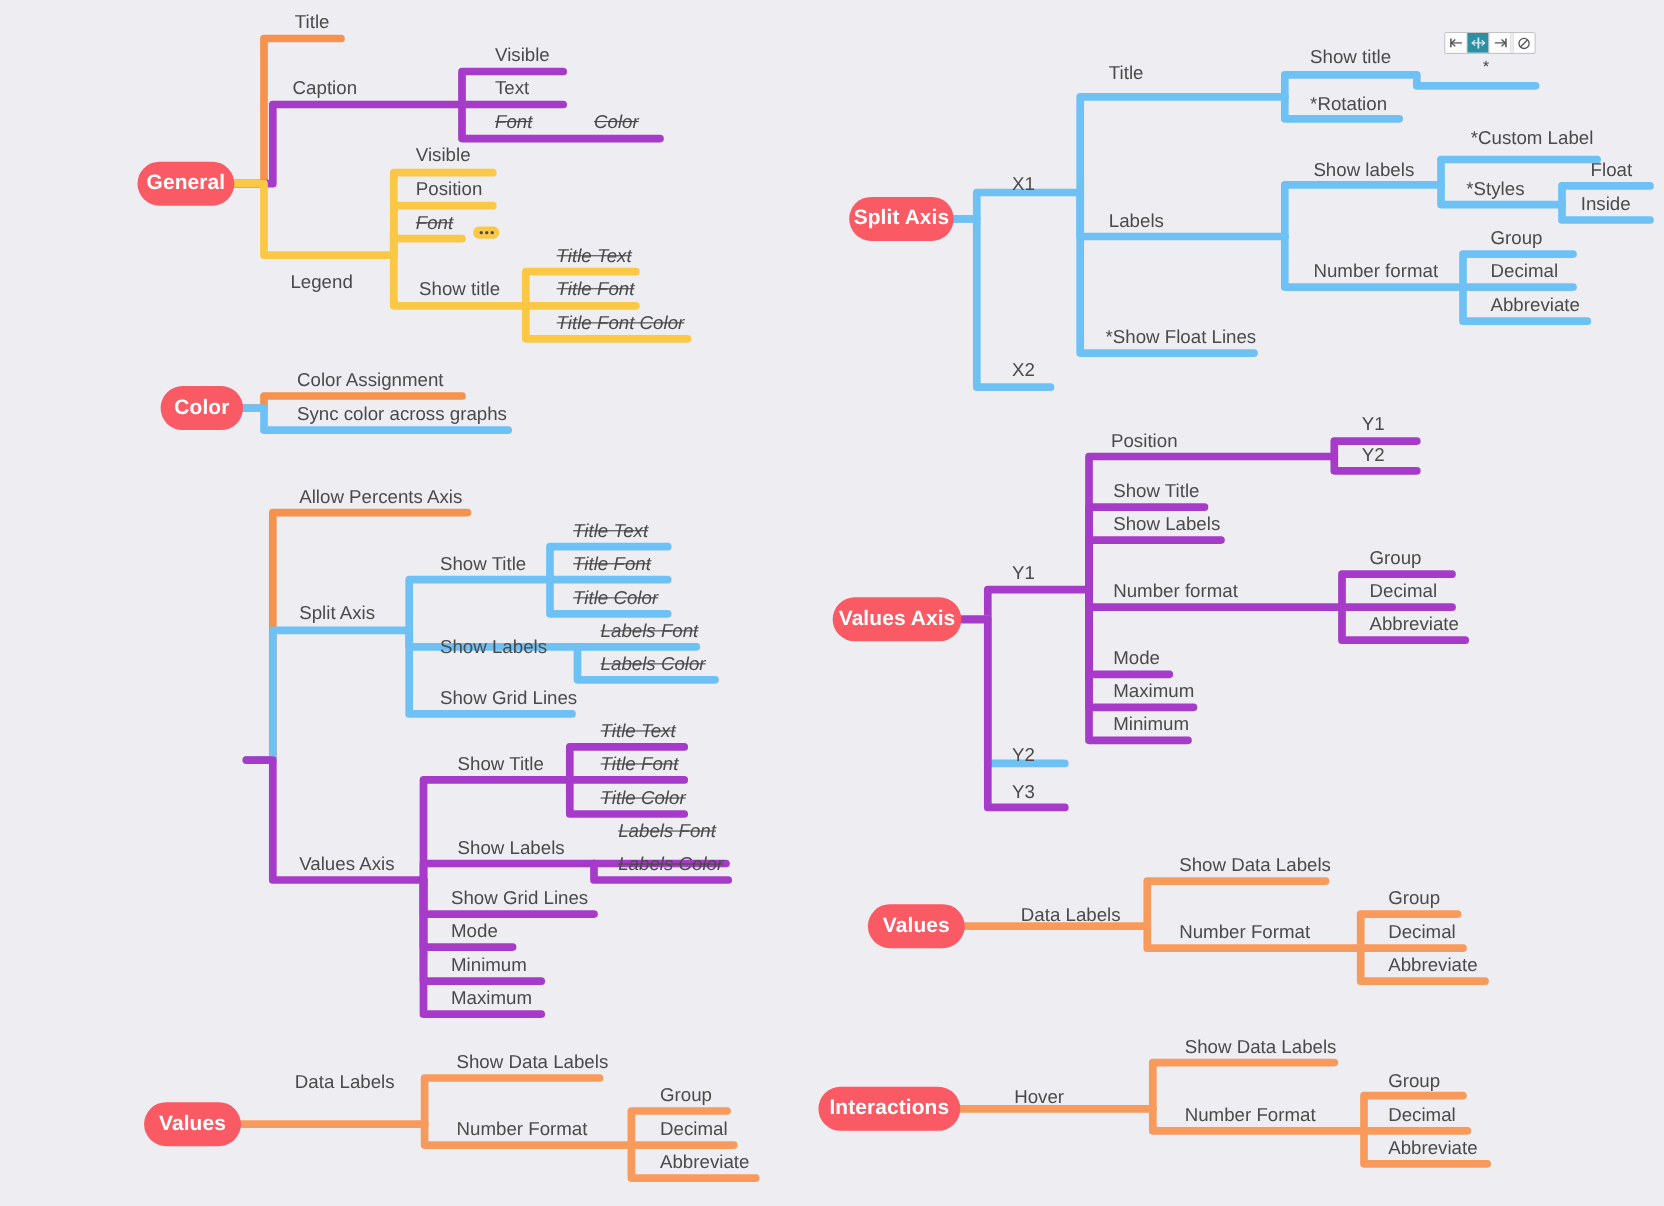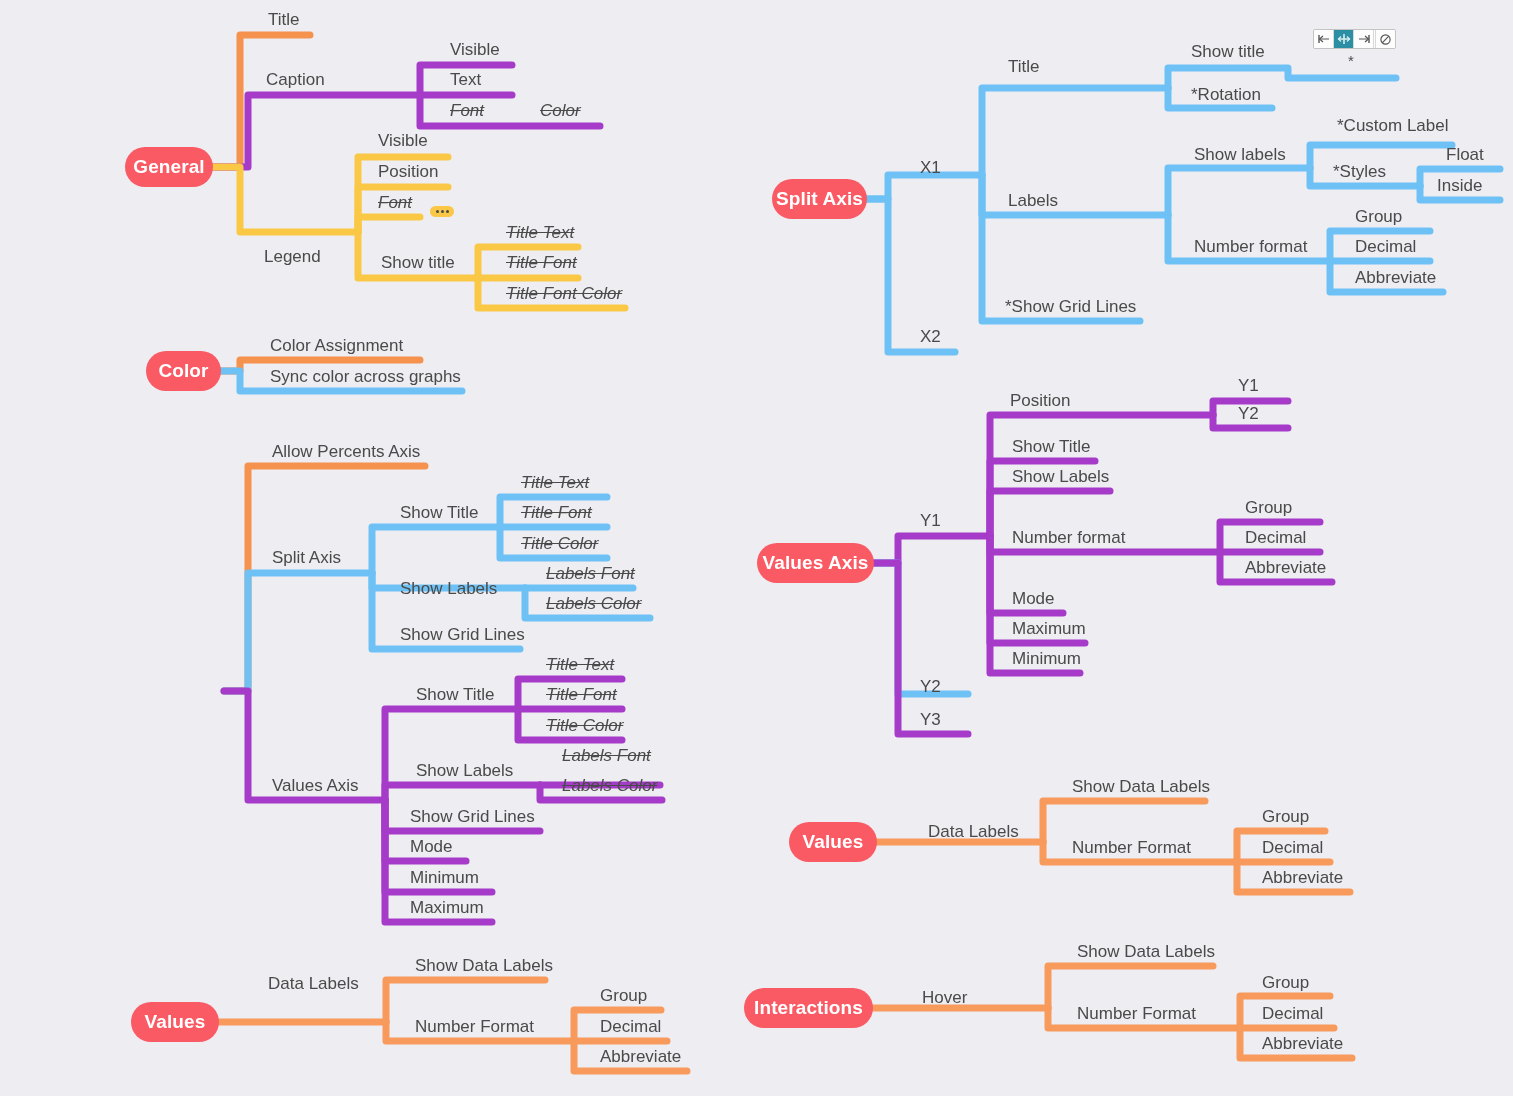--- a/index.html
+++ b/index.html
@@ -300,21 +300,21 @@
   <div class="lbl" style="left:1008px;top:192px;">Labels</div>
   <div class="lbl" style="left:1194px;top:146px;">Show labels</div>
   <div class="lbl" style="left:1337px;top:117px;">*Custom Label</div>
   <div class="lbl" style="left:1333px;top:163px;">*Styles</div>
   <div class="lbl" style="left:1446px;top:146px;">Float</div>
   <div class="lbl" style="left:1437px;top:177px;">Inside</div>
   <div class="lbl" style="left:1194px;top:238px;">Number format</div>
   <div class="lbl" style="left:1355px;top:208px;">Group</div>
   <div class="lbl" style="left:1355px;top:238px;">Decimal</div>
   <div class="lbl" style="left:1355px;top:269px;">Abbreviate</div>
-  <div class="lbl" style="left:1005px;top:298px;">*Show Grid Lines</div>
+  <div class="lbl" style="left:1005px;top:298px;">*Show Float Lines</div>
 
   <div class="lbl" style="left:920px;top:512px;">Y1</div>
   <div class="lbl" style="left:920px;top:678px;">Y2</div>
   <div class="lbl" style="left:920px;top:711px;">Y3</div>
   <div class="lbl" style="left:1010px;top:392px;">Position</div>
   <div class="lbl" style="left:1238px;top:377px;">Y1</div>
   <div class="lbl" style="left:1238px;top:405px;">Y2</div>
   <div class="lbl" style="left:1012px;top:438px;">Show Title</div>
   <div class="lbl" style="left:1012px;top:468px;">Show Labels</div>
   <div class="lbl" style="left:1012px;top:529px;">Number format</div>

